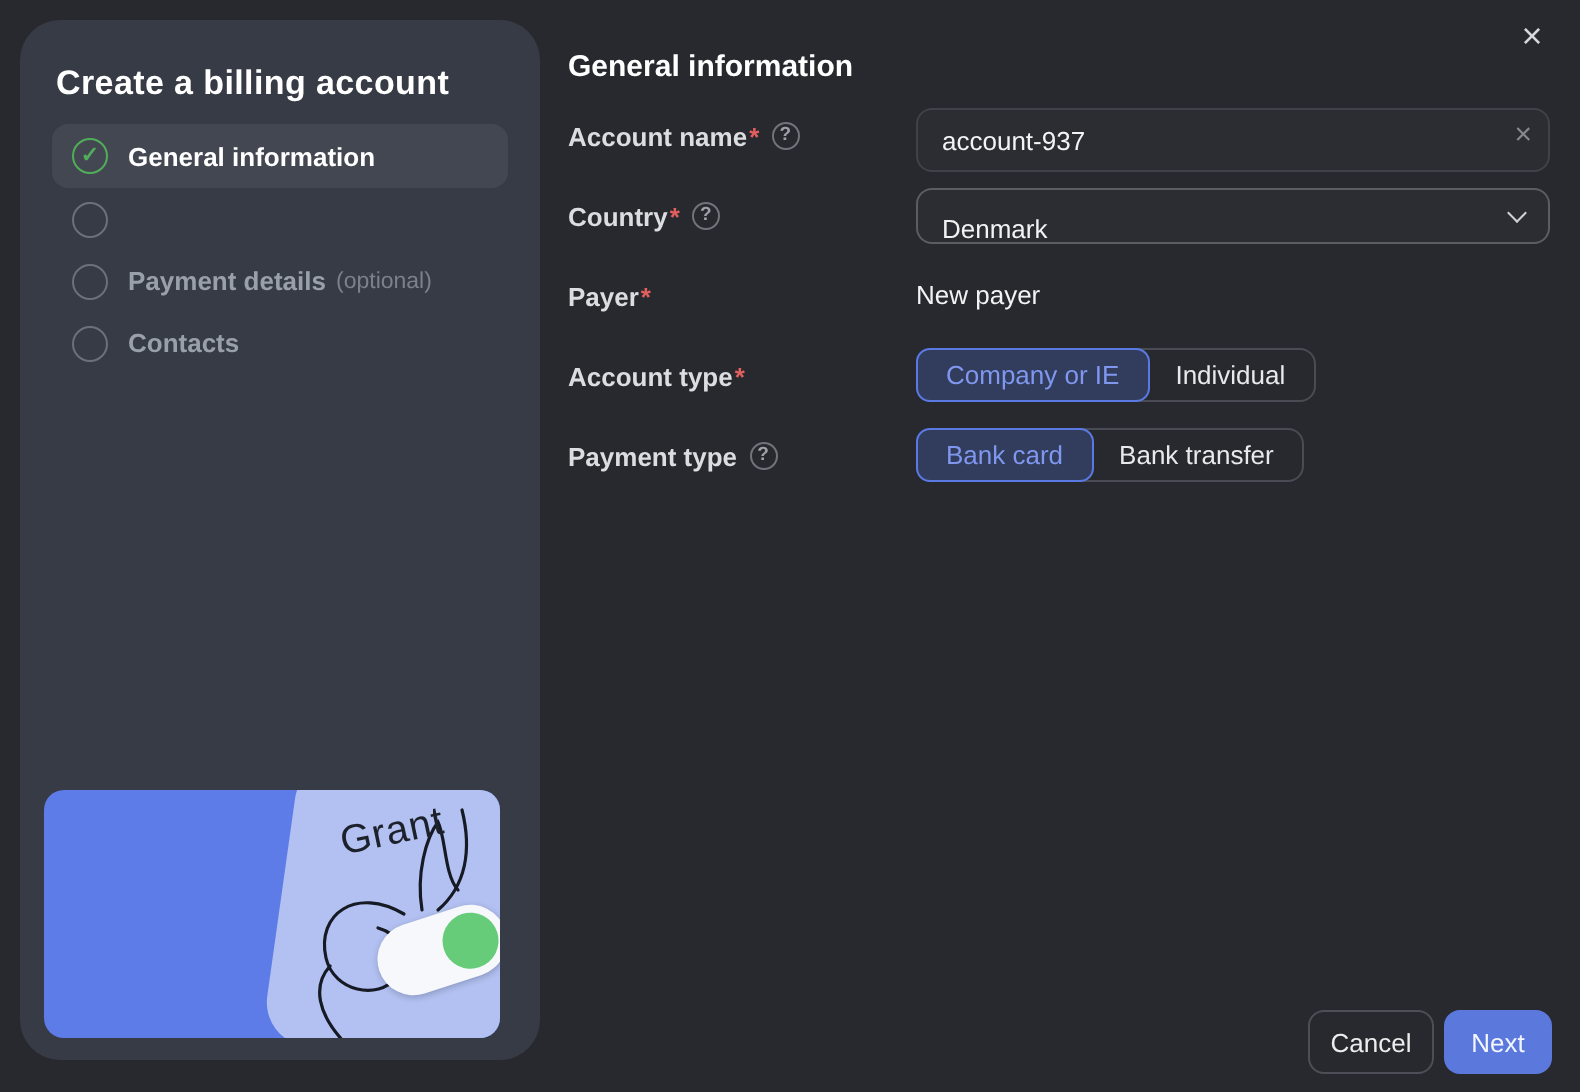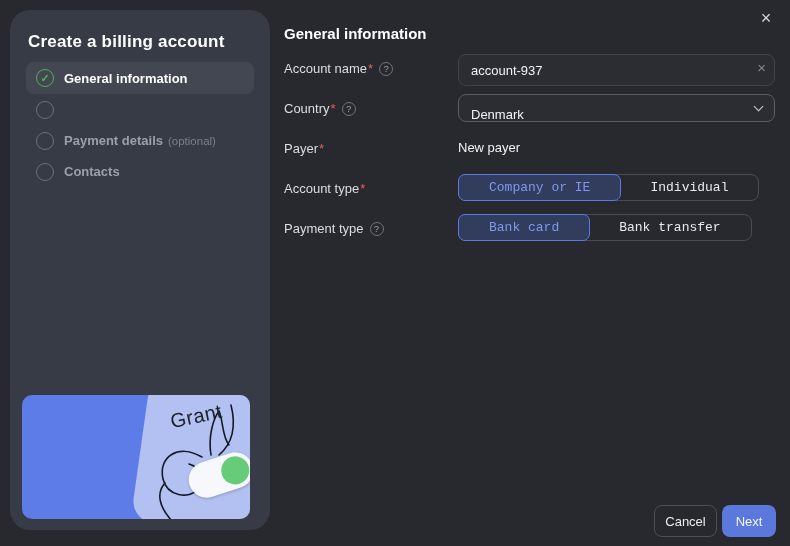--- a/index.html
+++ b/index.html
@@ -76,21 +76,21 @@
     font-size:18px; color:#d7d8dc; cursor:pointer; line-height:1;
   }
   .form-heading {
     position:absolute; left:284px; top:25px;
     font-size:15px; font-weight:bold; color:#ffffff;
   }
   .form { position:absolute; left:284px; top:54px; width:491px; }
   .form-row { display:flex; align-items:center; height:28px; margin-bottom:12px; }
   .form-label {
     width:174px; flex:0 0 174px; font-size:13px; color:#dcdde0;
-    display:flex; align-items:flex-end;
+    display:flex; align-items:flex-start;font-weight:bold;
   }
   .req { color:#e25f5f; margin-left:1px; }
   .help-icon {
     width:14px; height:14px; border:1px solid #70747c; border-radius:50%;
     margin-left:6px; display:flex; align-items:center; justify-content:center;
     font-size:9.5px; color:#9da1a8; cursor:pointer;
   }
   .form-control { position:relative; flex:1; height:28px; }
 
   .text-input {
@@ -111,22 +111,22 @@
     position:absolute; right:13px; top:9px; width:7px; height:7px;
     border-right:1.5px solid #cfd1d5; border-bottom:1.5px solid #cfd1d5;
     transform:rotate(45deg);
   }
   .static-value { font-size:13px; color:#f2f3f5; line-height:28px;text-align:right; }
 
   .segmented {
     display:inline-flex; border:1px solid #494c54; border-radius:8px; height:27px;
   }
   .segment {
-    display:flex; align-items:center; padding:0 30px; font-size:13px;
-    color:#e8e9ec; cursor:pointer; border-radius:7px; white-space:nowrap;font-family:Liberation Mono, monospace;
+    display:flex; align-items:center; padding:0 14px; font-size:13px;
+    color:#e8e9ec; cursor:pointer; border-radius:7px; white-space:nowrap;
   }
   .segment.selected {
     border:1px solid #5b79e2; background:#323d5d; color:#7f97ee; margin:-1px;
     position:relative; z-index:1;
   }
 
   
   .btn {
     position:absolute; top:505px; height:32px; border-radius:8px;
     display:flex; align-items:center; justify-content:center;

